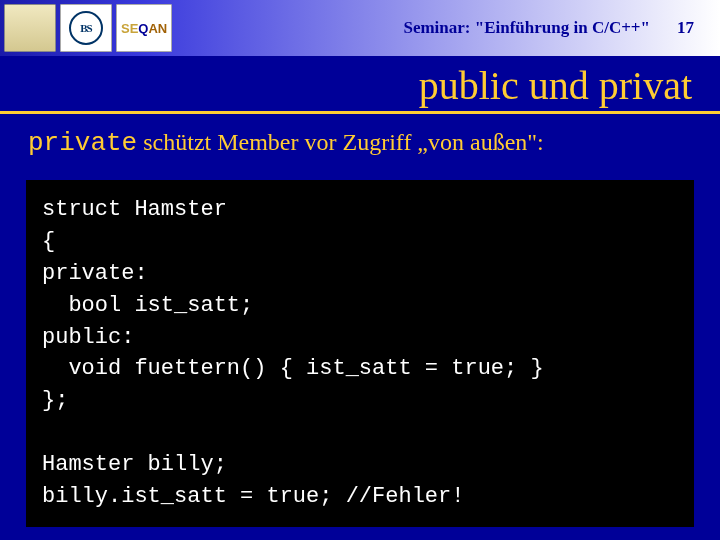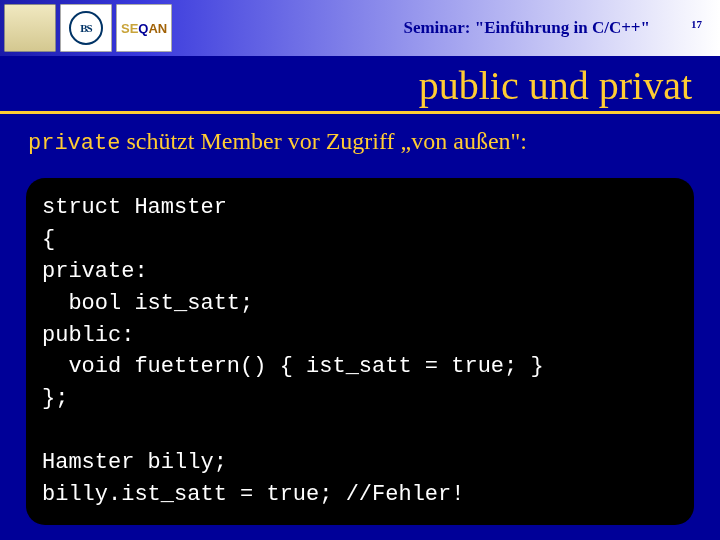--- a/index.html
+++ b/index.html
@@ -44,25 +44,25 @@
     position: absolute;
     right: 70px;
     top: 18px;
     font-family: Georgia, serif;
     font-weight: bold;
     font-size: 17px;
     color: #000098;
   }
   .pagenum {
     position: absolute;
-    right: 18px;
+    right: 26px;
     top: 18px;
     font-family: Georgia, serif;
     font-weight: bold;
-    font-size: 11px;
+    font-size: 17px;
     color: #000098;
   }
   .title {
     text-align: right;
     padding: 6px 28px 2px 0;
     font-family: Georgia, 'Times New Roman', serif;
     font-size: 40px;
     color: #ffcc33;
     background: #000098;
   }
@@ -72,32 +72,31 @@
     margin: 0 0 0 0;
   }
   .body-text {
     padding: 14px 28px 10px 28px;
     font-size: 24px;
     color: #ffcc33;
     font-family: Georgia, 'Times New Roman', serif;
   }
   .body-text .mono {
     font-family: 'Courier New', monospace;
-    font-size: 22px;
+    font-size: 26px;
   }
   .code-block {
     margin: 12px 26px 0 26px;
     background: #000000;
     color: #ffffff;
     font-family: 'Courier New', monospace;
     font-size: 22px;
     line-height: 1.45;
     padding: 14px 16px;
     white-space: pre;
-    border-radius: 19px;
   }
 </style>
 </head>
 <body>
 
 <div class="header-band">
   <div class="logos">
     <div class="logo logo-1"></div>
     <div class="logo logo-2">
       <div class="circ">BS</div>

